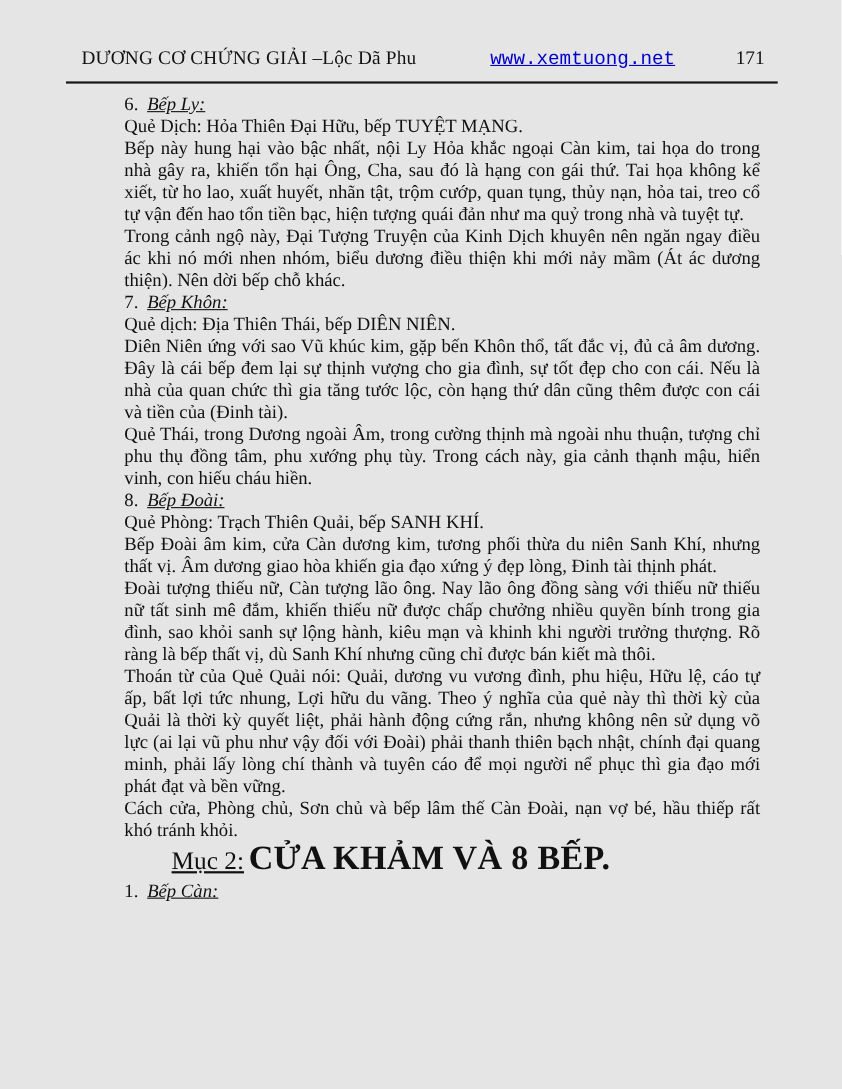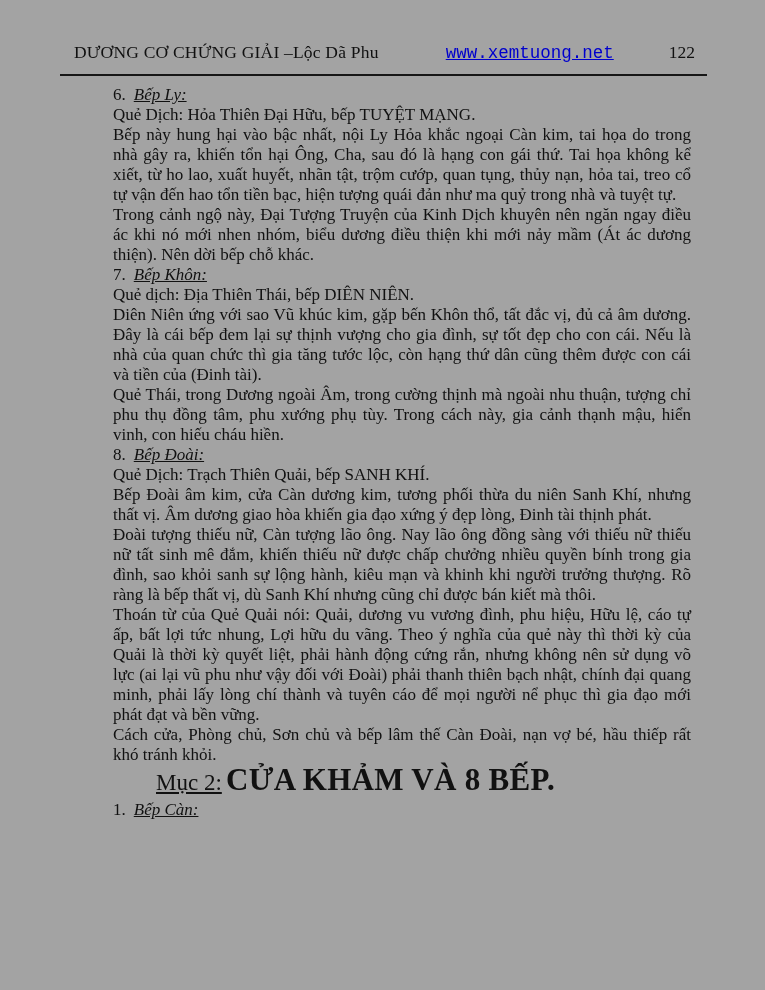--- a/index.html
+++ b/index.html
@@ -1,19 +1,19 @@
 <!DOCTYPE html>
 <html><head>
 <meta charset="utf-8">
 <style>
   html, body { margin:0; padding:0; background:#ffffff; }
   .page {
     position:relative;
     width:765px; height:990px;
-    background:#a3a3a3;
+    background:#e5e5e5;
     color:#111;
     font-family:"Liberation Serif", serif;
     overflow:hidden;
   }
   .page-header {
     position:absolute; top:42px; left:74px; right:70px;
     display:flex; align-items:baseline;
     font-size:17.5px; white-space:nowrap;
   }
   .header-title { flex:1; letter-spacing:0.2px; }
@@ -36,21 +36,21 @@
   .sec-title  { font-size:31px; font-weight:bold; letter-spacing:0.3px; }
 </style>
 </head>
 <body>
 
 <div class="page">
 
   <div class="page-header">
     <span class="header-title">DƯƠNG CƠ CHỨNG GIẢI –Lộc Dã Phu</span>
     <a class="header-link">www.xemtuong.net</a>
-    <span class="page-num">122</span>
+    <span class="page-num">171</span>
   </div>
 
   <div class="header-rule"></div>
 
   <div class="doc-body">
 
 
     <p><span class="num">6.</span><span class="ul">Bếp Ly:</span></p>
 
     <p>Quẻ Dịch: Hỏa Thiên Đại Hữu, bếp TUYỆT MẠNG.</p>
@@ -58,21 +58,21 @@
     <p>Trong cảnh ngộ này, Đại Tượng Truyện của Kinh Dịch khuyên nên ngăn ngay điều ác khi nó mới nhen nhóm, biểu dương điều thiện khi mới nảy mầm (Át ác dương thiện). Nên dời bếp chỗ khác.</p>
 
     <p><span class="num">7.</span><span class="ul">Bếp Khôn:</span></p>
 
     <p>Quẻ dịch: Địa Thiên Thái, bếp DIÊN NIÊN.</p>
     <p>Diên Niên ứng với sao Vũ khúc kim, gặp bến Khôn thổ, tất đắc vị, đủ cả âm dương. Đây là cái bếp đem lại sự thịnh vượng cho gia đình, sự tốt đẹp cho con cái. Nếu là nhà của quan chức thì gia tăng tước lộc, còn hạng thứ dân cũng thêm được con cái và tiền của (Đinh tài).</p>
     <p>Quẻ Thái, trong Dương ngoài Âm, trong cường thịnh mà ngoài nhu thuận, tượng chỉ phu thụ đồng tâm, phu xướng phụ tùy. Trong cách này, gia cảnh thạnh mậu, hiển vinh, con hiếu cháu hiền.</p>
 
     <p><span class="num">8.</span><span class="ul">Bếp Đoài:</span></p>
 
-    <p>Quẻ Dịch: Trạch Thiên Quải, bếp SANH KHÍ.</p>
+    <p>Quẻ Phòng: Trạch Thiên Quải, bếp SANH KHÍ.</p>
     <p>Bếp Đoài âm kim, cửa Càn dương kim, tương phối thừa du niên Sanh Khí, nhưng thất vị. Âm dương giao hòa khiến gia đạo xứng ý đẹp lòng, Đinh tài thịnh phát.</p>
     <p>Đoài tượng thiếu nữ, Càn tượng lão ông. Nay lão ông đồng sàng với thiếu nữ thiếu nữ tất sinh mê đắm, khiến thiếu nữ được chấp chưởng nhiều quyền bính trong gia đình, sao khỏi sanh sự lộng hành, kiêu mạn và khinh khi người trưởng thượng. Rõ ràng là bếp thất vị, dù Sanh Khí nhưng cũng chỉ được bán kiết mà thôi.</p>
     <p>Thoán từ của Quẻ Quải nói: Quải, dương vu vương đình, phu hiệu, Hữu lệ, cáo tự ấp, bất lợi tức nhung, Lợi hữu du vãng. Theo ý nghĩa của quẻ này thì thời kỳ của Quải là thời kỳ quyết liệt, phải hành động cứng rắn, nhưng không nên sử dụng võ lực (ai lại vũ phu như vậy đối với Đoài) phải thanh thiên bạch nhật, chính đại quang minh, phải lấy lòng chí thành và tuyên cáo để mọi người nể phục thì gia đạo mới phát đạt và bền vững.</p>
     <p>Cách cửa, Phòng chủ, Sơn chủ và bếp lâm thế Càn Đoài, nạn vợ bé, hầu thiếp rất khó tránh khỏi.</p>
 
     <p class="section"><span class="sec-prefix">Mục 2:</span> <span class="sec-title">CỬA KHẢM VÀ 8 BẾP.</span></p>
 
     <p><span class="num">1.</span><span class="ul">Bếp Càn:</span></p>
 
   </div>

